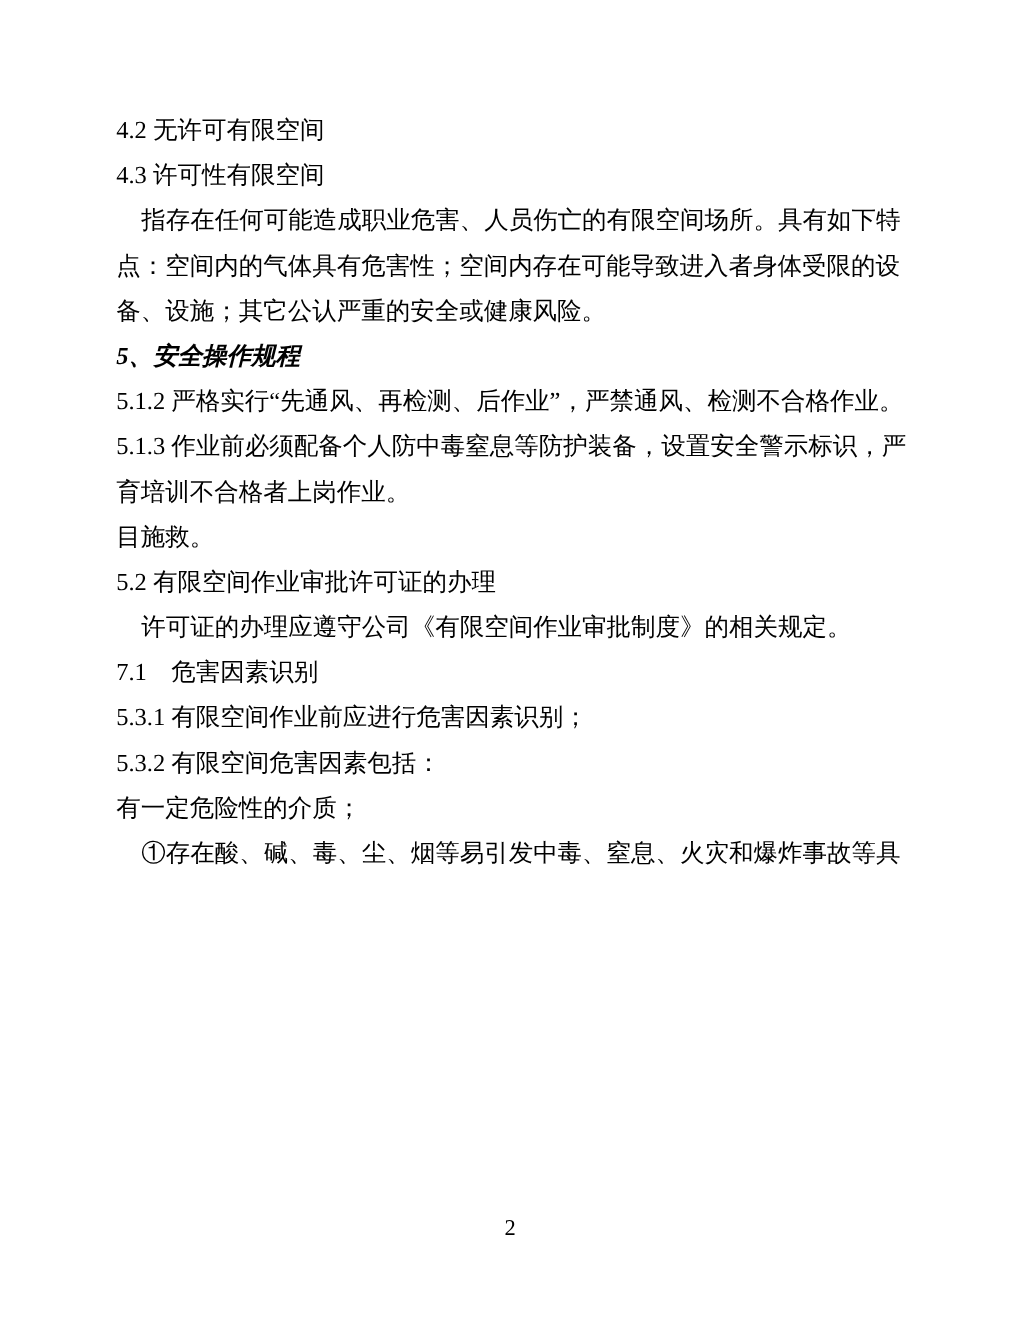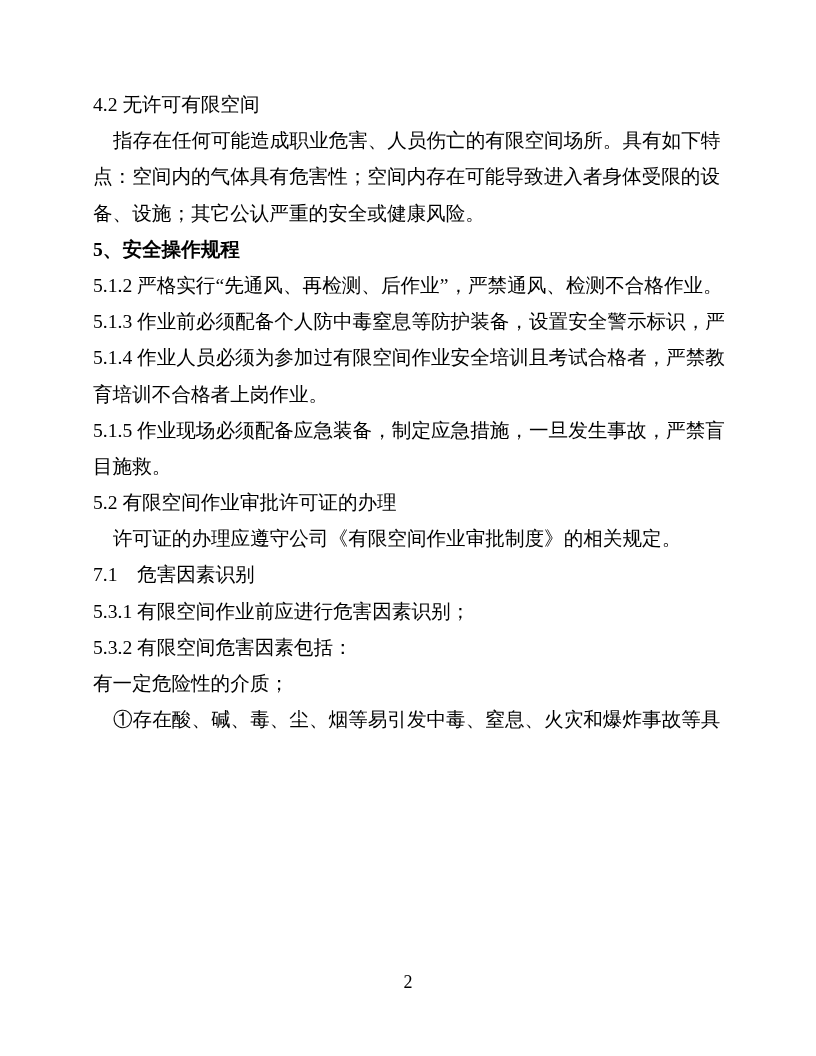--- a/index.html
+++ b/index.html
@@ -28,46 +28,46 @@
     line-height: 36.2px;
     height: 36.2px;
     white-space: pre;
     letter-spacing: 0;
   }
   .line.indent {
     padding-left: 20px;
   }
   .line.heading {
     font-weight: 700;
+    font-style: italic;
   }
   .footer {
     position: absolute;
     left: 0;
     top: 970px;
     width: 816px;
     text-align: center;
     font-size: 18px;
     line-height: 24px;
   }
 </style>
 </head>
 <body>
 
 <div class="page">
   <div class="content">
     <div class="line">4.2 无许可有限空间</div>
+    <div class="line">4.3 许可性有限空间</div>
     <div class="line indent">指存在任何可能造成职业危害、人员伤亡的有限空间场所。具有如下特</div>
     <div class="line">点：空间内的气体具有危害性；空间内存在可能导致进入者身体受限的设</div>
     <div class="line">备、设施；其它公认严重的安全或健康风险。</div>
     <div class="line heading">5、安全操作规程</div>
     <div class="line">5.1.2 严格实行“先通风、再检测、后作业”，严禁通风、检测不合格作业。</div>
     <div class="line">5.1.3 作业前必须配备个人防中毒窒息等防护装备，设置安全警示标识，严</div>
-    <div class="line">5.1.4 作业人员必须为参加过有限空间作业安全培训且考试合格者，严禁教</div>
     <div class="line">育培训不合格者上岗作业。</div>
-    <div class="line">5.1.5 作业现场必须配备应急装备，制定应急措施，一旦发生事故，严禁盲</div>
     <div class="line">目施救。</div>
     <div class="line">5.2 有限空间作业审批许可证的办理</div>
     <div class="line indent">许可证的办理应遵守公司《有限空间作业审批制度》的相关规定。</div>
     <div class="line">7.1　危害因素识别</div>
     <div class="line">5.3.1 有限空间作业前应进行危害因素识别；</div>
     <div class="line">5.3.2 有限空间危害因素包括：</div>
     <div class="line">有一定危险性的介质；</div>
     <div class="line indent">①存在酸、碱、毒、尘、烟等易引发中毒、窒息、火灾和爆炸事故等具</div>
   </div>
   <div class="footer">2</div>

